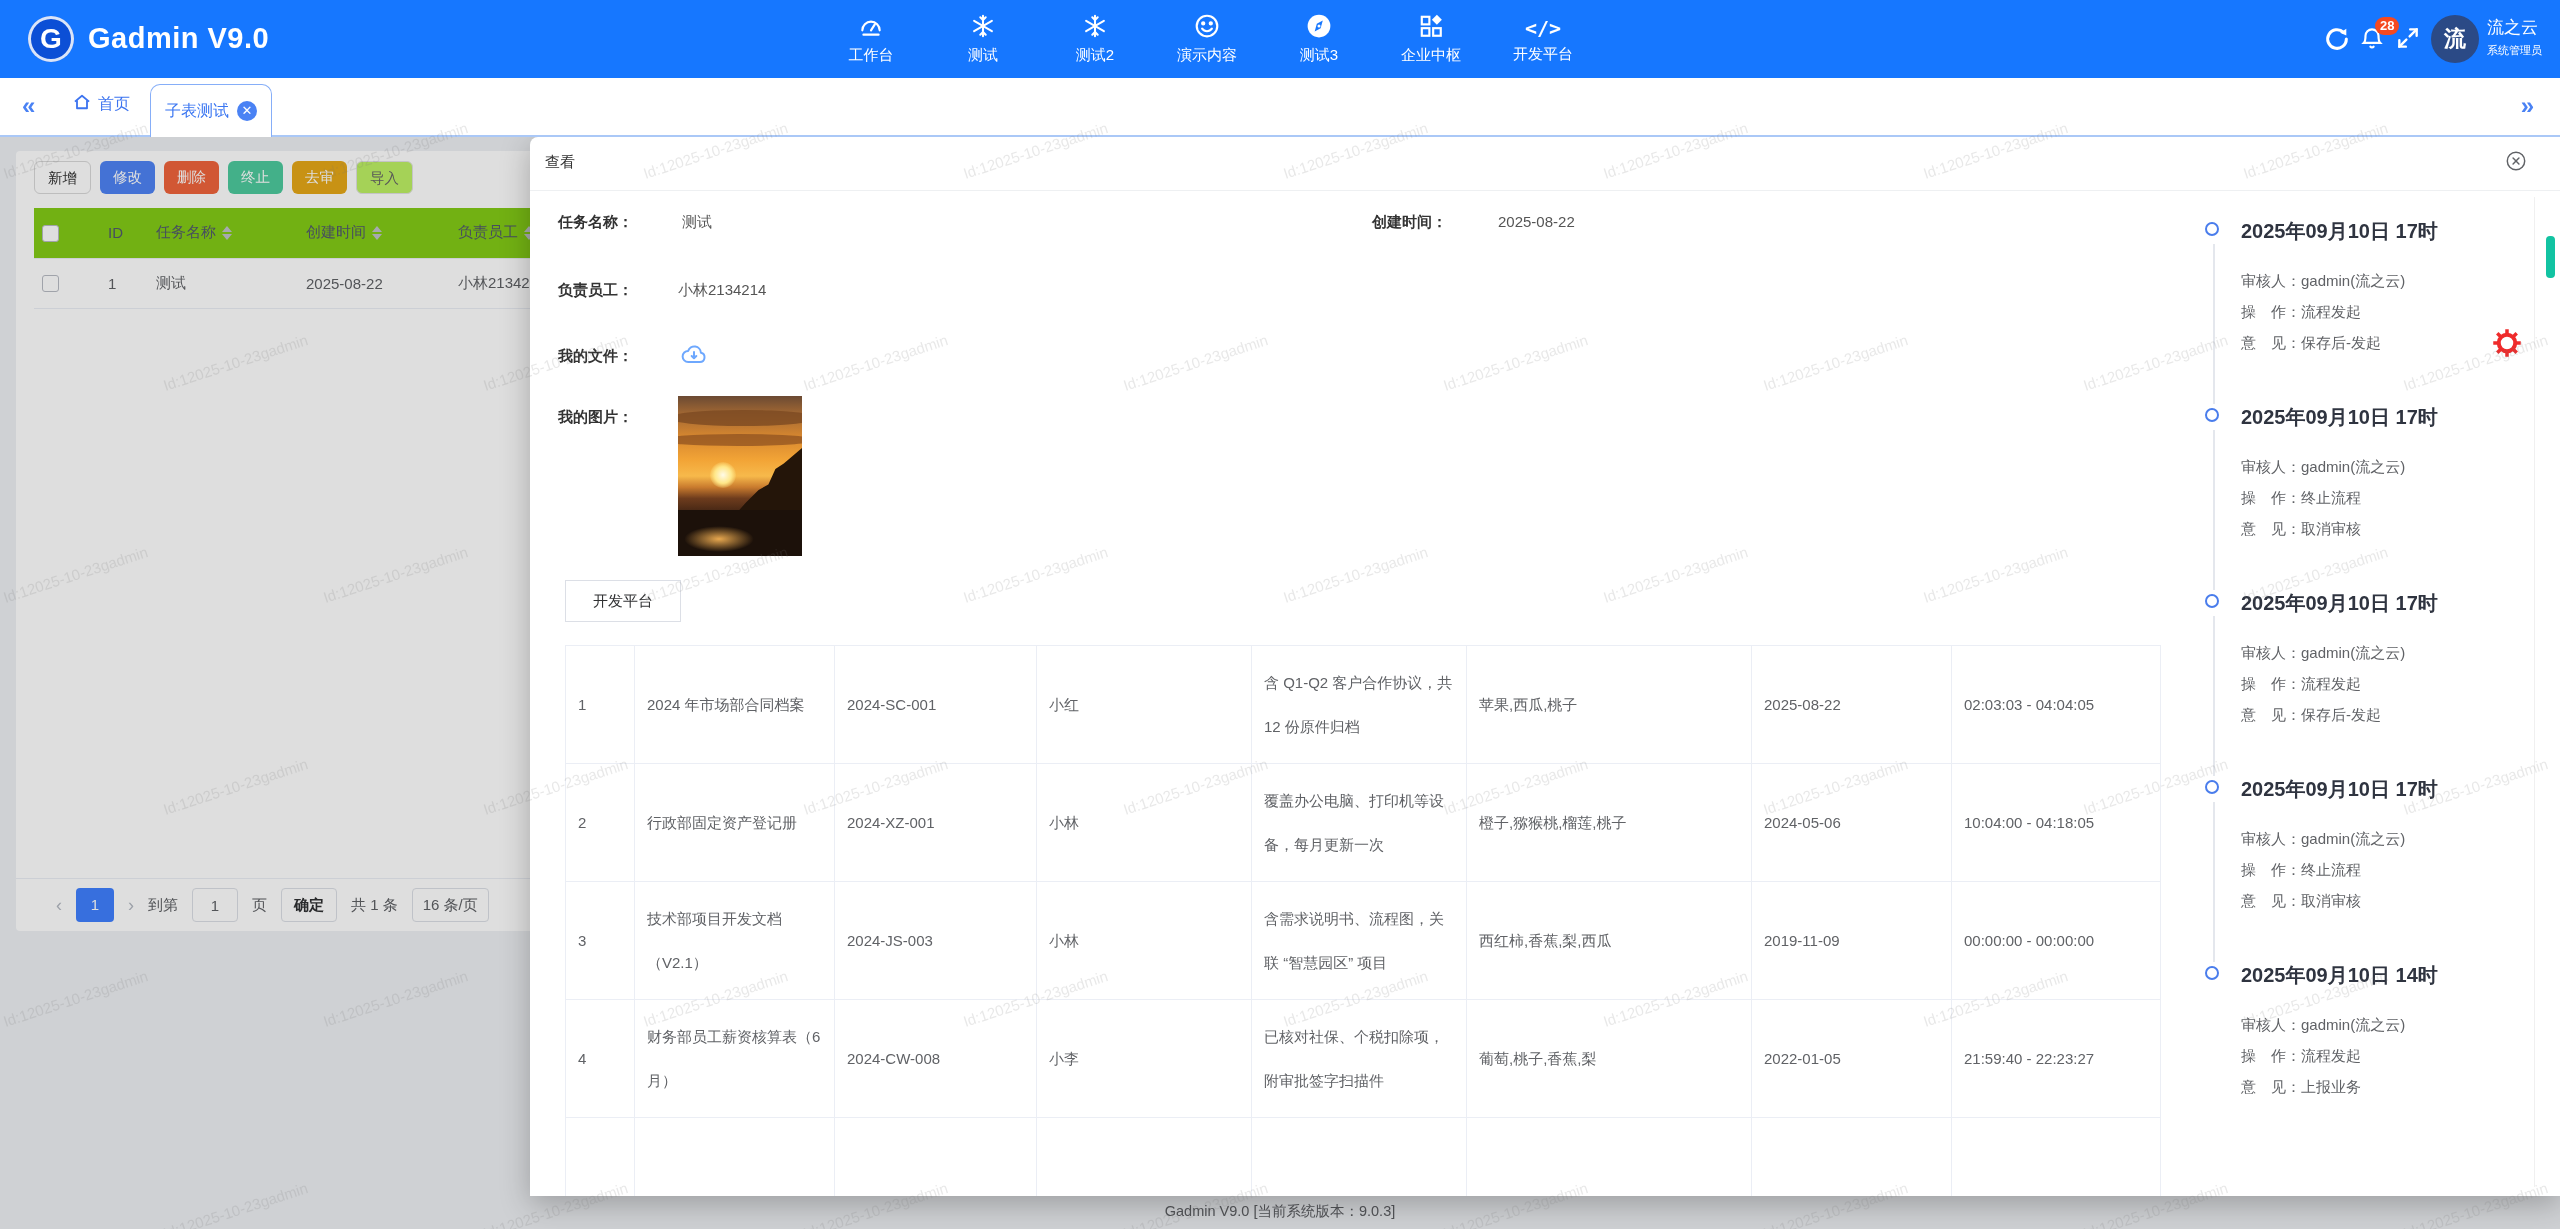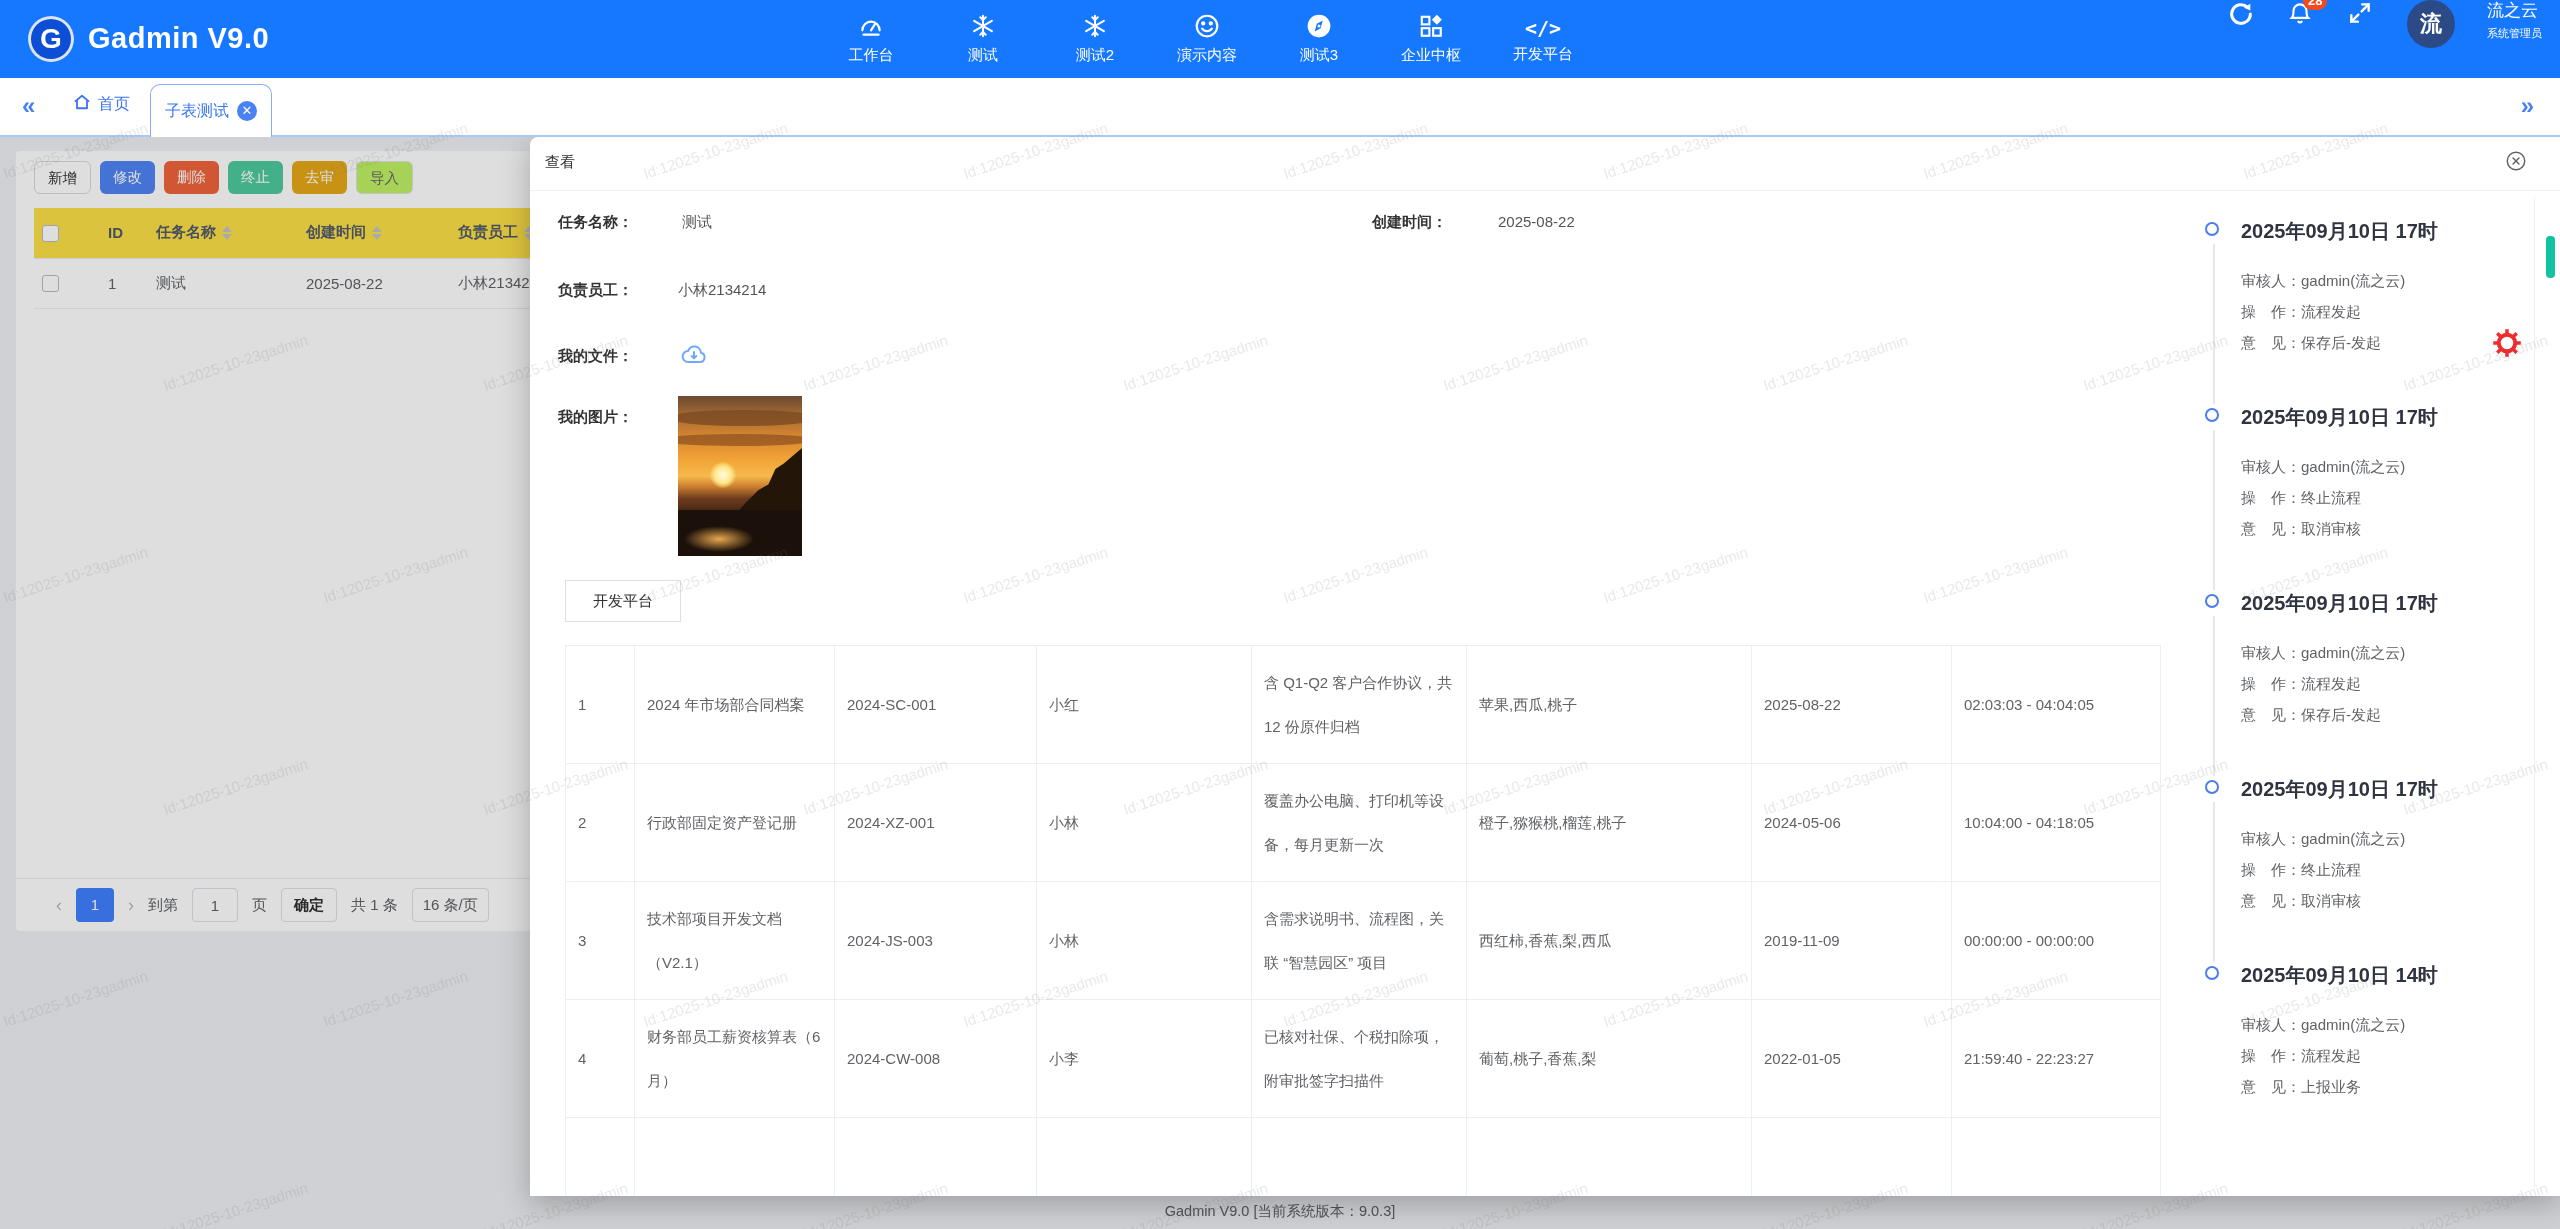--- a/index.html
+++ b/index.html
@@ -8,21 +8,21 @@
 
   
   .navbar { position:absolute; left:0; top:0; width:2560px; height:78px; background:#1677ff; z-index:20; color:#fff; }
   .logo { position:absolute; left:28px; top:16px; width:46px; height:46px; border-radius:50%; background:#0c4fd6; display:flex; align-items:center; justify-content:center; font-weight:bold; font-size:28px; color:#fff; box-shadow:inset 0 0 0 3px rgba(255,255,255,.85); }
   .app-title { position:absolute; left:88px; top:22px; font-size:29px; font-weight:bold; letter-spacing:.5px; }
   .nav-items { position:absolute; left:830px; top:0; height:78px; display:flex; gap:30px; align-items:center; }
   .nav-item { width:82px; height:78px; display:flex; flex-direction:column; align-items:center; justify-content:center; gap:4px; cursor:pointer; }
   .nav-item svg { width:26px; height:26px; }
   .nav-item .lbl { font-size:15px; color:#fff; white-space:nowrap; }
   .code-glyph { font-family:"DejaVu Sans Mono",monospace; font-size:20px; font-weight:bold; line-height:26px; }
-  .nav-right { position:absolute; right:18px; top:0; height:78px; display:flex; align-items:flex-start; gap:32px; }
+  .nav-right { position:absolute; right:18px; top:0; height:78px; display:flex; align-items:center; gap:8px; }
   .nav-tool { width:28px; height:28px; position:relative; cursor:pointer; }
   .badge { position:absolute; left:16px; top:-8px; background:#f5491f; color:#fff; font-size:13px; line-height:18px; padding:0 5px; border-radius:9px; font-weight:bold; }
   .avatar { width:48px; height:48px; border-radius:50%; background:#2b4a86; color:#fff; display:flex; align-items:center; justify-content:center; font-size:22px; font-weight:bold; }
   .user-txt { line-height:22px; }
   .user-txt .n1 { font-size:17px; }
   .user-txt .n2 { font-size:11px; }
 
   
   .tabbar { position:absolute; left:0; top:78px; width:2560px; height:59px; background:#fff; border-bottom:2px solid #aac8f7; z-index:20; }
   .tab-collapse { position:absolute; left:22px; top:16px; color:#4a82f4; cursor:pointer; }
@@ -37,21 +37,21 @@
   .toolbar { position:absolute; left:18px; top:10px; display:flex; gap:9px; }
   .btn { height:33px; padding:0 13px; border-radius:6px; font-size:14.5px; line-height:33px; cursor:pointer; white-space:nowrap; }
   .btn.plain { background:#fff; border:1px solid #d9d9d9; color:#333; }
   .btn.primary { background:#4f84f5; color:#fff; }
   .btn.danger { background:#f0653c; color:#fff; }
   .btn.success { background:#4ecb9e; color:#fff; }
   .btn.warning { background:#e6a817; color:#fff; }
   .btn.info { background:#bef264; color:#666; border:1px solid #e2e2e4; }
   .task-table { position:absolute; left:18px; top:57px; width:660px; border-collapse:collapse; table-layout:fixed; }
   .task-table th, .task-table td { border-bottom:1px solid #ebeef5; height:50px; text-align:left; padding:0 8px; font-size:15px; }
-  .task-table th { background:#fde047; color:#515a6e; font-weight:bold; }
+  .task-table th { background:#84cc16; color:#515a6e; font-weight:normal; }
   .task-table td { color:#606266; }
   .link { color:#4080ff; cursor:pointer; }
   .cb { width:17px; height:17px; border:1.5px solid #b8bcc4; border-radius:3px; background:#fff; display:inline-block; vertical-align:middle; cursor:pointer; }
   .sorter { display:inline-flex; flex-direction:column; gap:2px; margin-left:6px; vertical-align:middle; cursor:pointer; }
   .sorter i { width:0; height:0; border-left:5px solid transparent; border-right:5px solid transparent; }
   .sorter .up { border-bottom:6px solid #c0c4cc; }
   .sorter .dn { border-top:6px solid #c0c4cc; }
   .pg-divider { position:absolute; left:0; bottom:52px; width:100%; border-top:1px solid #ebeef5; }
   .pagination { position:absolute; left:40px; bottom:9px; display:flex; align-items:center; gap:14px; color:#606266; font-size:15px; }
   .pg-arrow { color:#b4b9c2; font-size:18px; cursor:pointer; }

